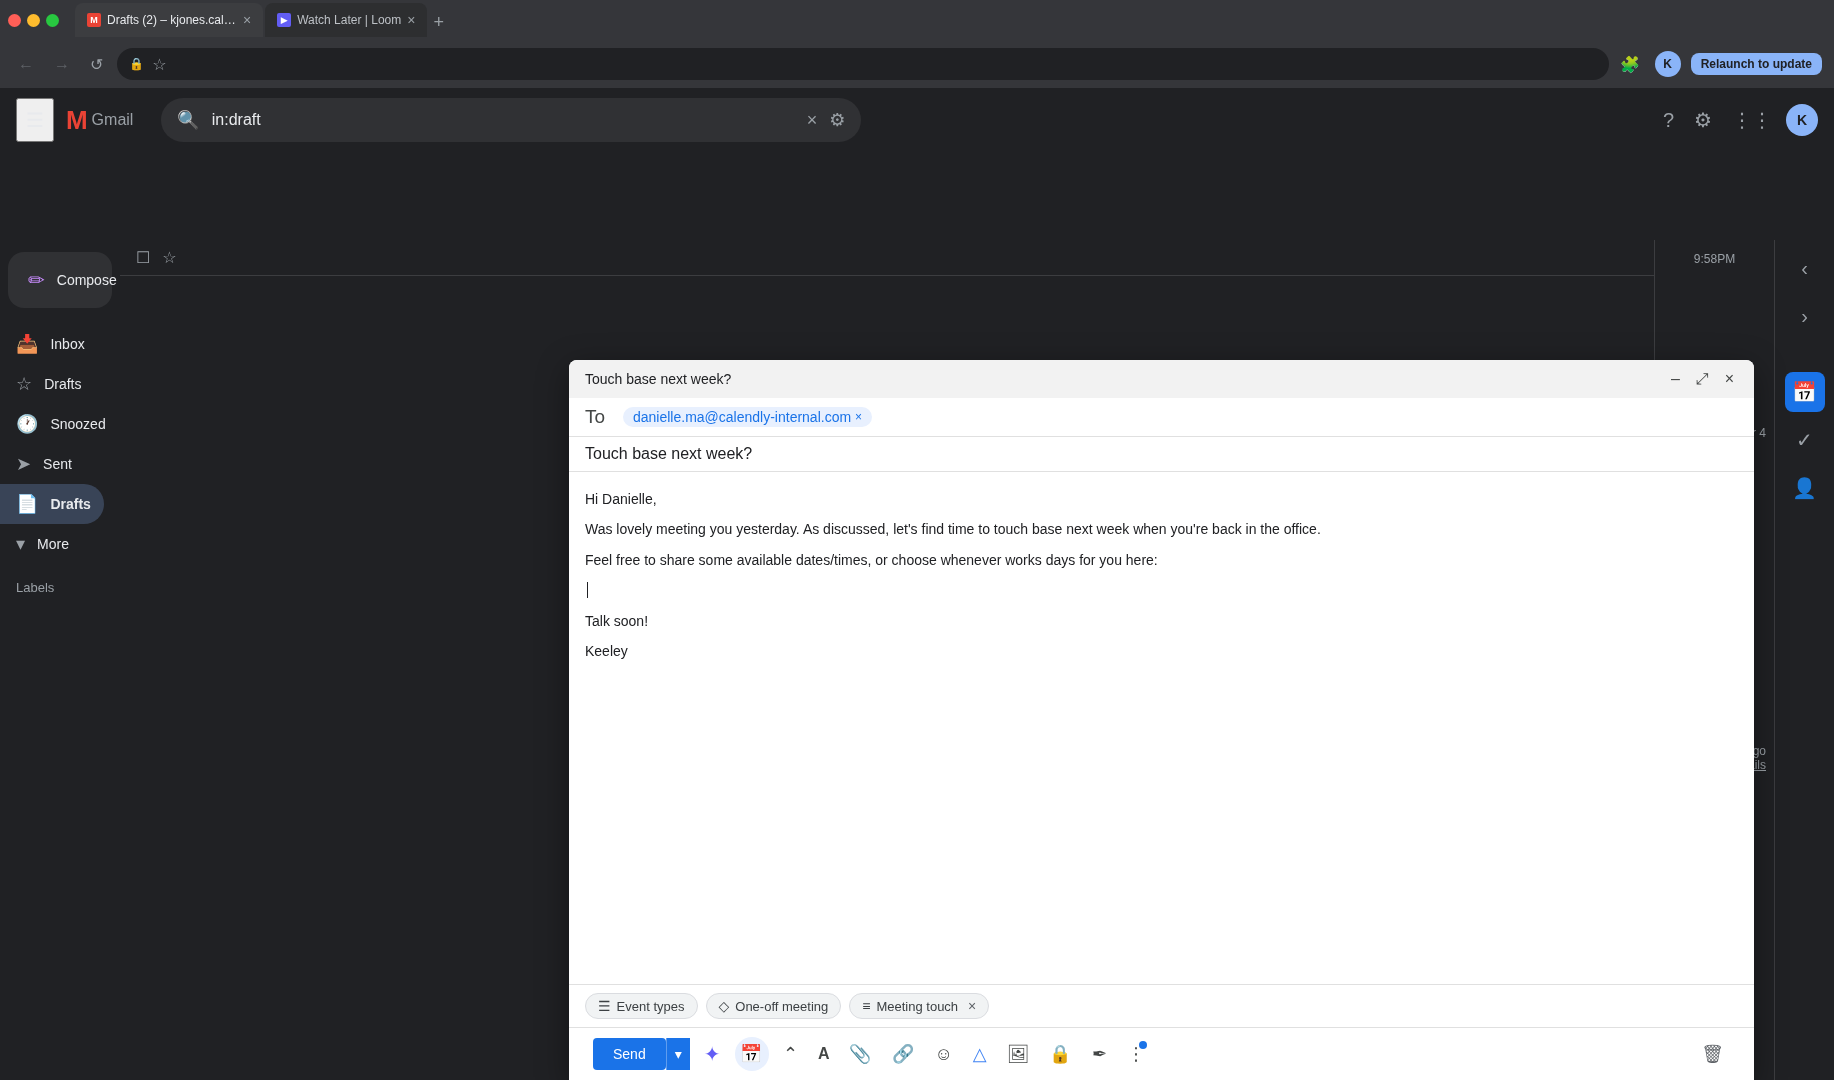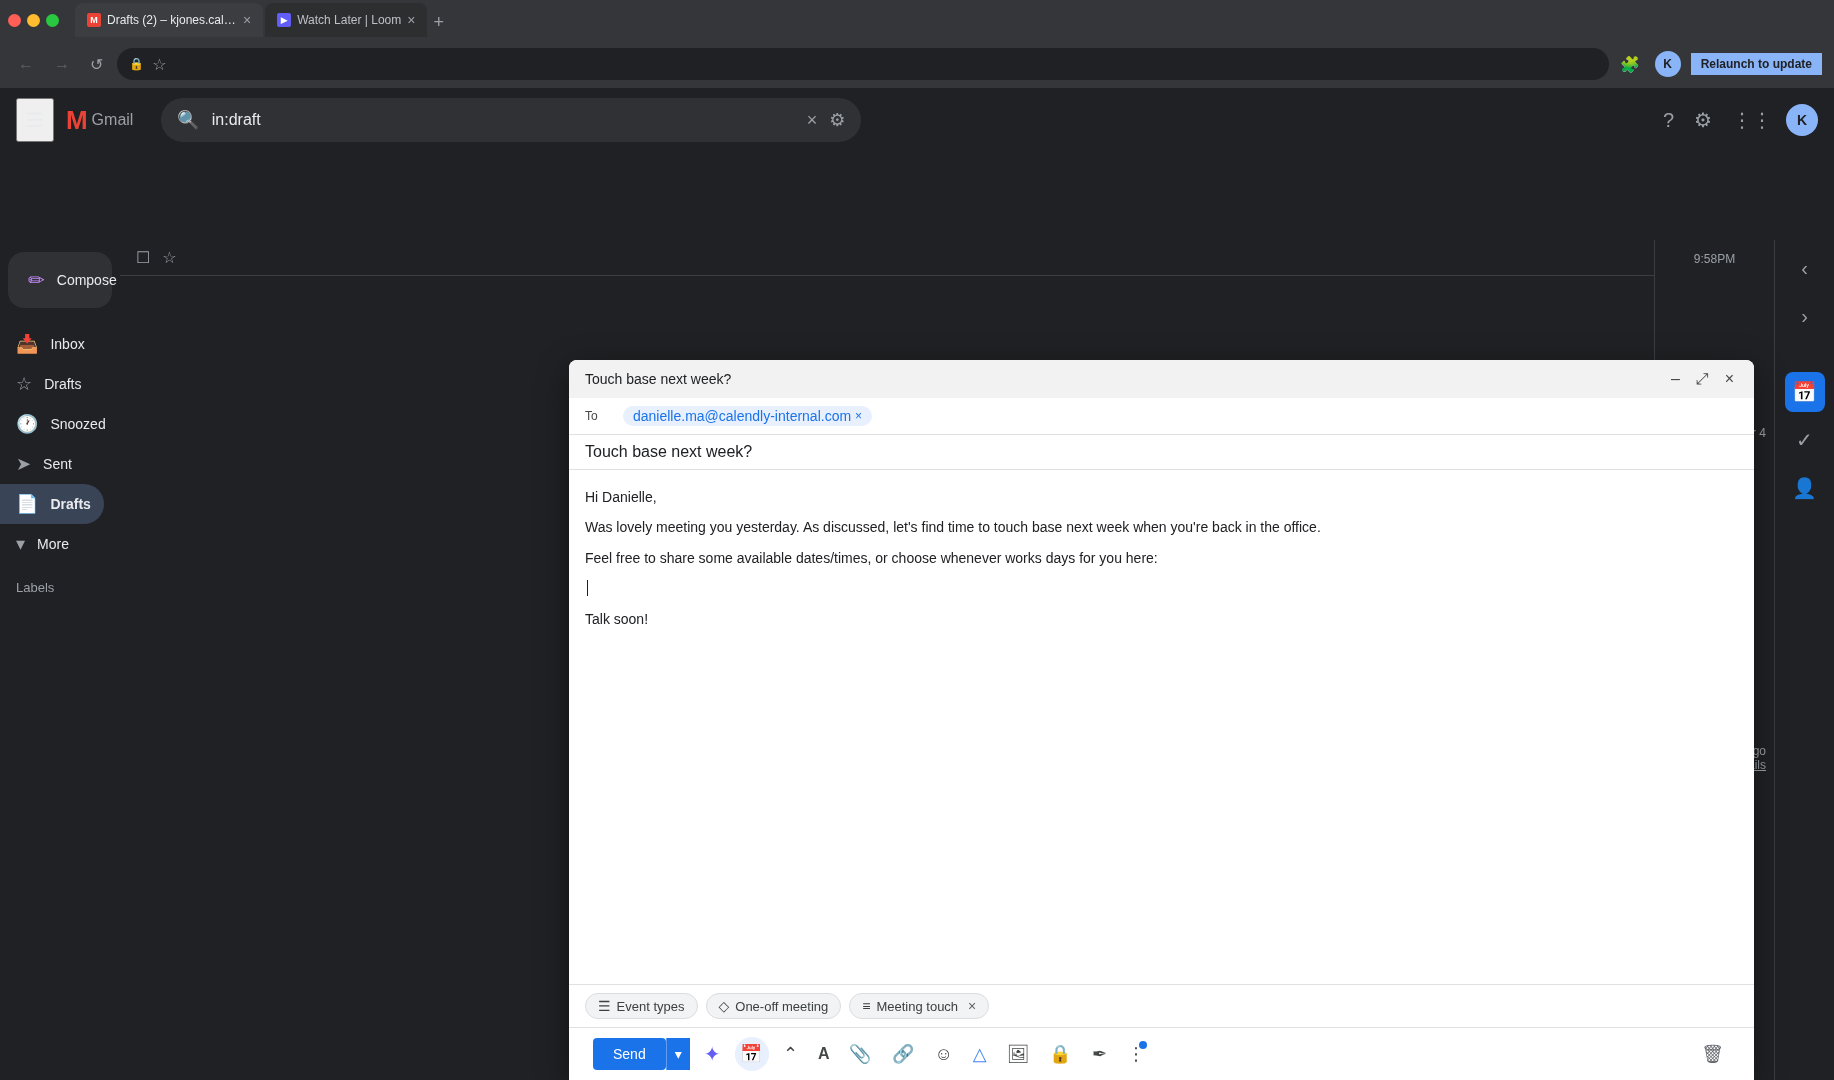--- a/index.html
+++ b/index.html
@@ -95,21 +95,21 @@
     .browser-actions {
       display: flex;
       gap: 6px;
       align-items: center;
     }
     .br-action { color: #9aa0a6; font-size: 16px; cursor: pointer; padding: 4px; }
     .relaunch-btn {
       background: #8ab4f8;
       color: #202124;
       border: none;
-      border-radius: 0;
+      border-radius: 8px;
       padding: 4px 10px;
       font-size: 12px;
       font-weight: 600;
       cursor: pointer;
       white-space: nowrap;
     }
     .profile-avatar {
       width: 26px;
       height: 26px;
       border-radius: 50%;
@@ -303,21 +303,21 @@
     }
 
     .compose-to-row {
       padding: 8px 16px;
       border-bottom: 1px solid #e0e0e0;
       display: flex;
       align-items: center;
       gap: 8px;
       flex-shrink: 0;
     }
-    .compose-field-label { color: #444746; font-size: 12px; min-width: 30px; }
+    .compose-field-label { color: #444746; font-size: 19px; min-width: 30px; }
     .compose-to-chip {
       background: #e8f0fe;
       border-radius: 16px;
       padding: 2px 10px;
       font-size: 14px;
       color: #1a73e8;
       display: flex;
       align-items: center;
       gap: 4px;
     }
@@ -597,20 +597,21 @@
   <div class="compose-subject-row">
     <input class="compose-subject-input" type="text" value="Touch base next week?" style="">
   </div>
 
   <div class="compose-body">
     <p>Hi Danielle,</p>
     <p>Was lovely meeting you yesterday. As discussed, let's find time to touch base next week when you're back in the office.</p>
     <p>Feel free to share some available dates/times, or choose whenever works days for you here:</p>
     <p><span class="cursor-line"></span></p>
     <p>Talk soon!</p>
+    <p>Keeley</p>
   </div>
 
   <div class="calendly-toolbar">
     <div class="cal-tab">
       <span class="cal-tab-icon">☰</span>
       <span>Event types</span>
     </div>
     <div class="cal-tab">
       <span class="cal-tab-icon">◇</span>
       <span>One-off meeting</span>

